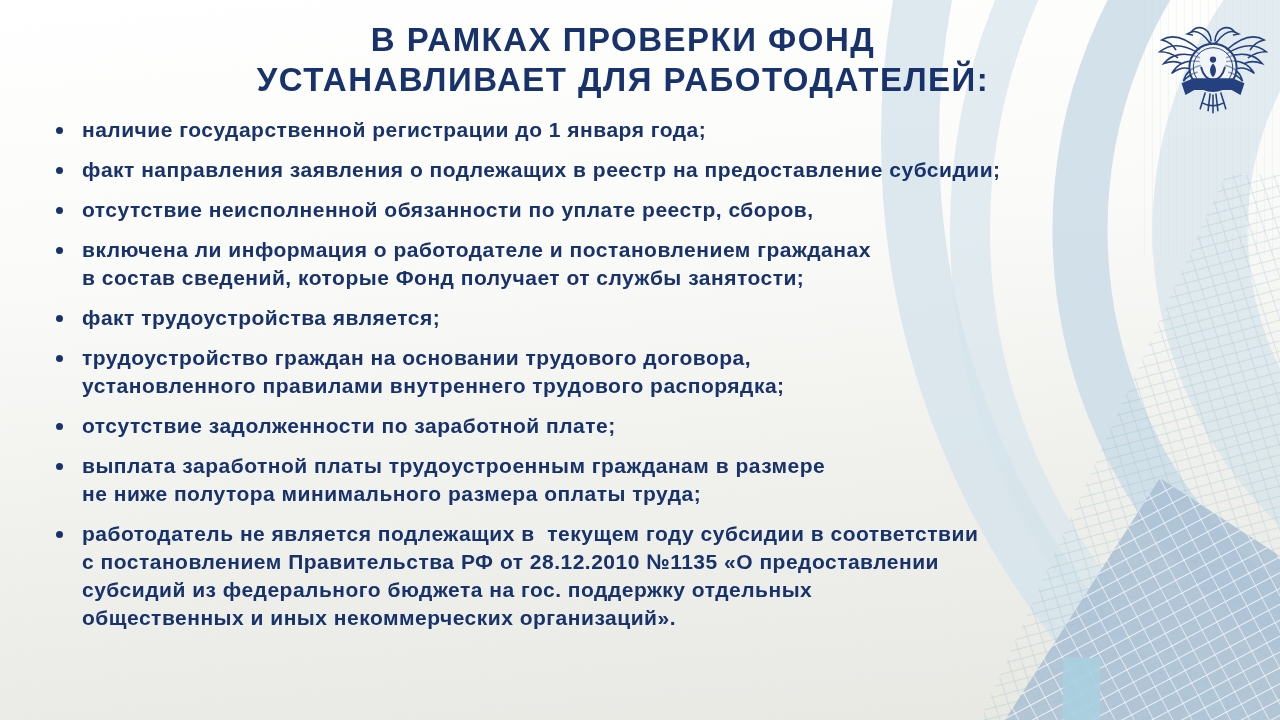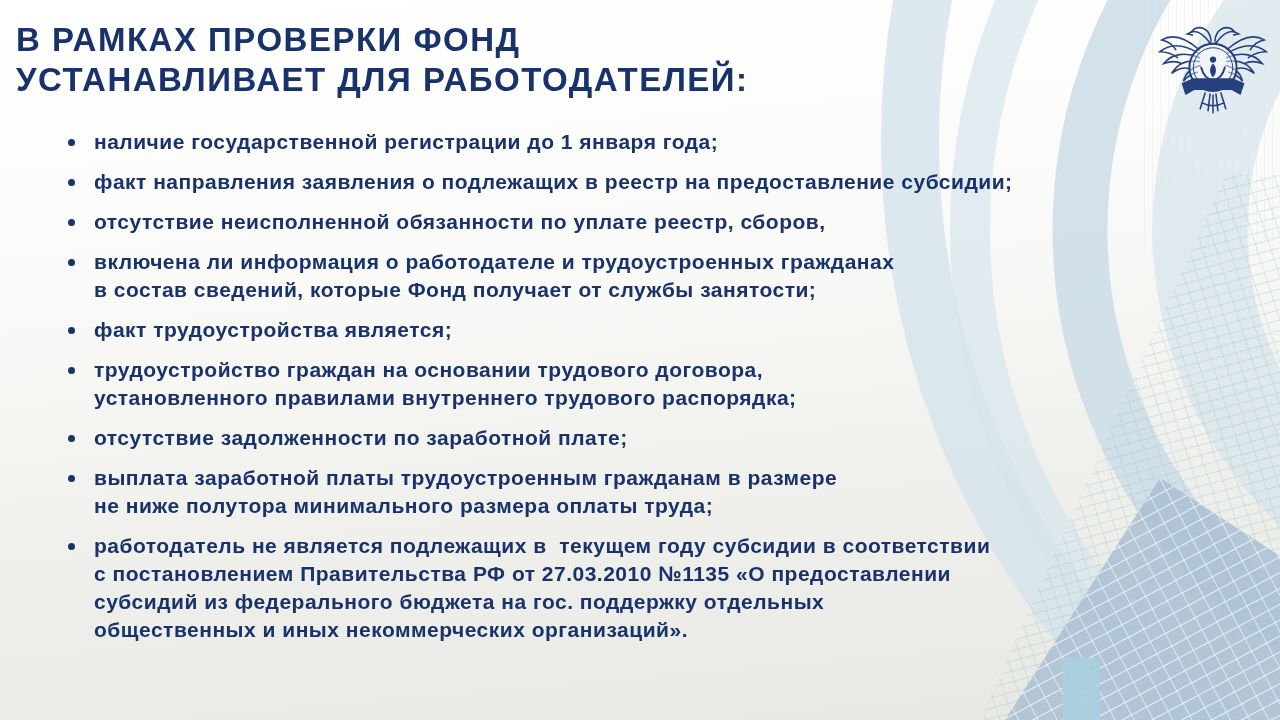--- a/index.html
+++ b/index.html
@@ -4,25 +4,25 @@
 <style>
   html,body { margin:0; padding:0; }
   .slide {
     position:relative; width:1280px; height:720px; overflow:hidden;
     background: linear-gradient(175deg, #ffffff 0%, #fafaf8 35%, #f0f1ed 65%, #e7e8e2 100%);
     font-family:"Liberation Sans", sans-serif;
   }
   .bg { position:absolute; left:0; top:0; width:1280px; height:720px; }
   .logo { position:absolute; right:8px; top:6px; width:118px; height:114px; }
   .title {
-    position:absolute; top:20px; left:16px; width:1240px; 
+    position:absolute; top:20px; left:3px; width:1240px; text-align:center;
     color:#18336b; font-weight:bold; font-size:33px; line-height:1.2; letter-spacing:1.5px;
   }
   .bullets {
-    position:absolute; top:112px; left:52px; margin:16px; padding:0; list-style:none;
+    position:absolute; top:112px; left:52px; margin:4px; padding:0; list-style:none;
   }
   .bullet { display:flex; margin:0 0 12px 0; }
   .dot {
     flex:none; width:7px; height:7px; border-radius:50%;
     background:#18336b; margin:11px 19px 0 0;
   }
   .blines div {
     color:#18336b; font-weight:bold; font-size:21px; line-height:28px;
     letter-spacing:0.5px; white-space:pre;
   }
@@ -141,21 +141,21 @@
     </li>
     <li class="bullet">
       <span class="dot"></span>
       <div class="blines">
         <div>отсутствие неисполненной обязанности по уплате реестр, сборов,</div>
       </div>
     </li>
     <li class="bullet">
       <span class="dot"></span>
       <div class="blines">
-        <div>включена ли информация о работодателе и трудоустроенных гражданах</div>
+        <div>включена ли информация о работодателе и постановлением гражданах</div>
         <div>в состав сведений, которые Фонд получает от службы занятости;</div>
       </div>
     </li>
     <li class="bullet">
       <span class="dot"></span>
       <div class="blines">
         <div>факт трудоустройства является;</div>
       </div>
     </li>
     <li class="bullet">
@@ -175,20 +175,20 @@
       <span class="dot"></span>
       <div class="blines">
         <div>выплата заработной платы трудоустроенным гражданам в размере</div>
         <div>не ниже полутора минимального размера оплаты труда;</div>
       </div>
     </li>
     <li class="bullet">
       <span class="dot"></span>
       <div class="blines">
         <div>работодатель не является подлежащих в  текущем году субсидии в соответствии</div>
-        <div>с постановлением Правительства РФ от 27.03.2010 №1135 «О предоставлении</div>
+        <div>с постановлением Правительства РФ от 28.12.2010 №1135 «О предоставлении</div>
         <div>субсидий из федерального бюджета на гос. поддержку отдельных</div>
         <div>общественных и иных некоммерческих организаций».</div>
       </div>
     </li>
   </ul>
 
 </div>
 
 </body></html>

